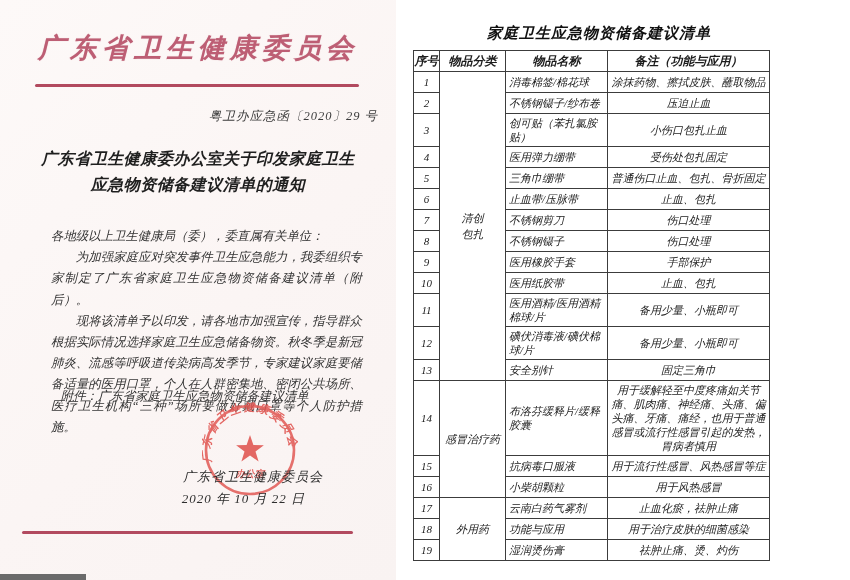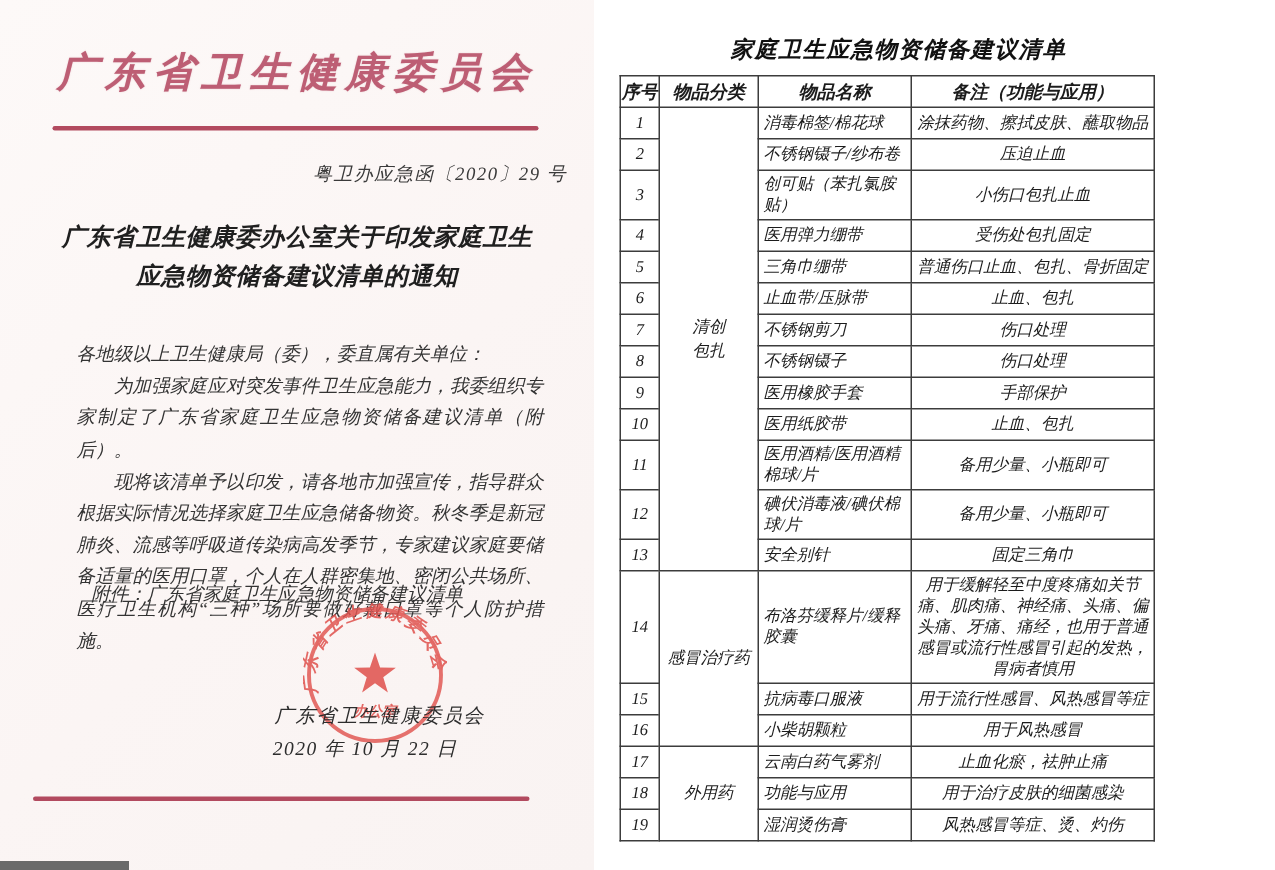--- a/index.html
+++ b/index.html
@@ -200,19 +200,19 @@
             <td class="c3">止血化瘀，祛肿止痛</td>
           </tr>
           <tr>
             <td class="c0">18</td>
             <td class="c2">功能与应用</td>
             <td class="c3">用于治疗皮肤的细菌感染</td>
           </tr>
           <tr>
             <td class="c0">19</td>
             <td class="c2">湿润烫伤膏</td>
-            <td class="c3">风热感冒等症、烫、灼伤</td>
+            <td class="c3">祛肿止痛、烫、灼伤</td>
           </tr>
         </tbody>
     </table>
   </div>
 
 </div>
 
 </body></html>

